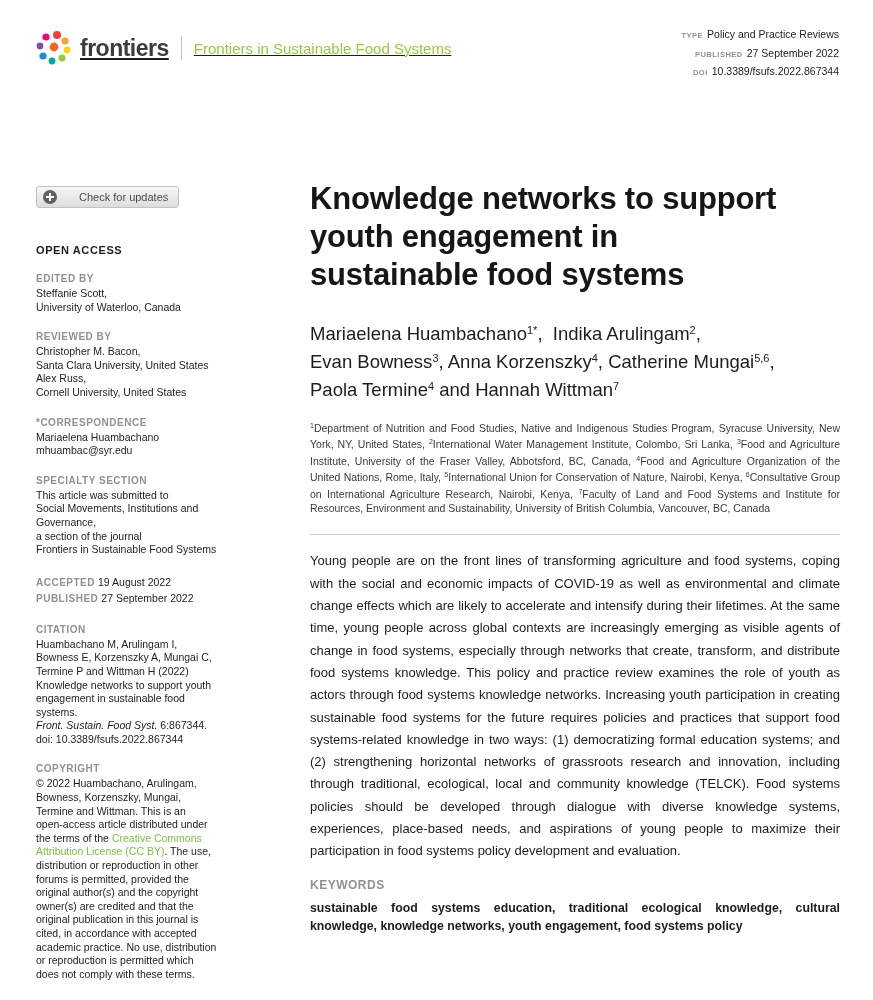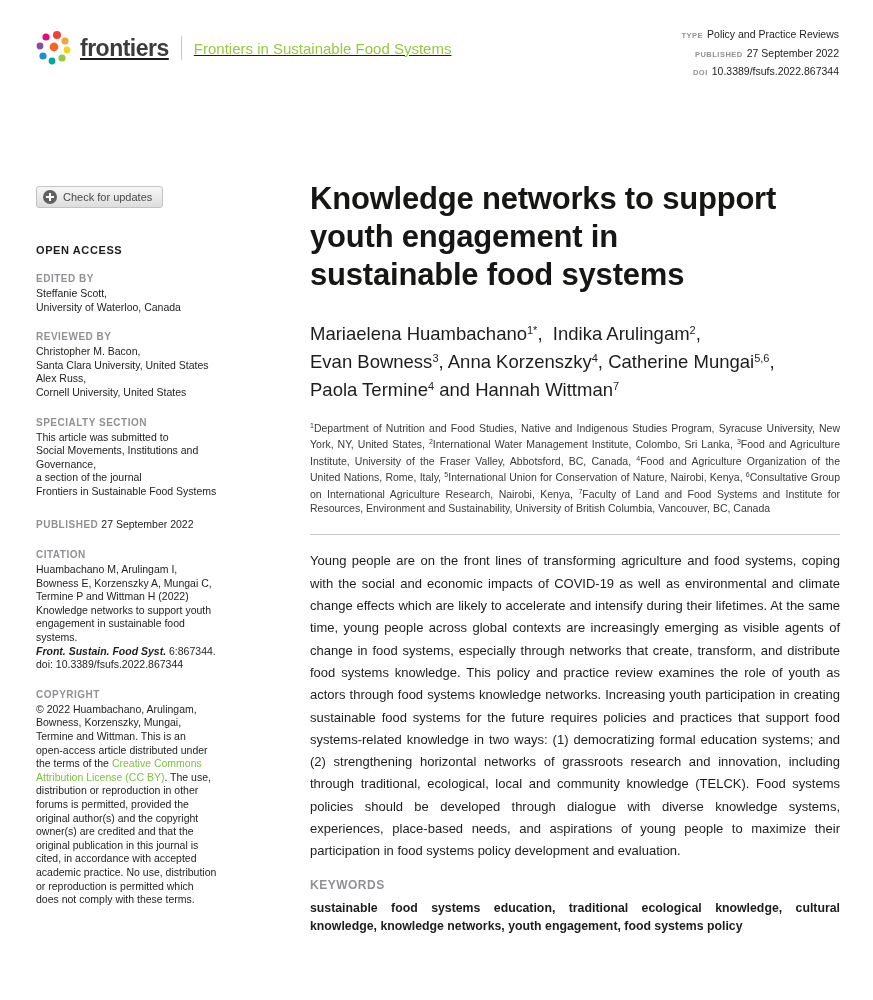--- a/index.html
+++ b/index.html
@@ -30,31 +30,31 @@
   
   .sidebar{position:absolute;left:36px;top:186px;width:218px;}
   .check-updates{
     display:inline-flex;align-items:center;gap:6px;
     padding:3px 10px 3px 6px;
     background:linear-gradient(#f7f7f7,#dddddd);
     border:1px solid #c3c3c3;border-radius:3px;
     cursor:pointer;
   }
   .cu-icon{width:14px;height:14px;display:inline-block;}
-  .cu-label{font-size:11px;color:#4a4a4a;}
+  .cu-label{font-size:11px;color:#4a4a4a;margin-left:16px;}
   .open-access{margin-top:36px;font-size:11px;font-weight:bold;letter-spacing:.6px;color:#1d1d1b;}
   .sb-block{margin-top:17px;}
   .sb-label{font-size:10px;font-weight:bold;color:#8f9194;letter-spacing:.5px;margin-bottom:3px;}
   .sb-label.inline{display:inline;margin:0 3px 0 0;}
   .sb-text{font-size:10.5px;line-height:13.6px;color:#1d1d1b;white-space:pre-line;}
   .sb-text.inline{display:inline;white-space:normal;}
   .sb-dateline{line-height:14.5px;}
   .sb-dates{margin-top:17px;}
   .email{color:#1d1d1b;text-decoration:none;cursor:pointer;}
-  .italic{font-style:italic;font-weight:bold;}
+  .italic{font-style:italic;}
   .green-link{color:#7cc242;cursor:pointer;}
 
   
   .main{position:absolute;left:310px;top:180px;width:530px;}
   .title{
     margin:0;font-size:31px;line-height:38px;font-weight:600;
     color:#161614;white-space:pre-line;letter-spacing:-0.2px;
   }
   .authors{margin-top:24px;font-size:18.5px;line-height:25px;color:#1d1d1b;white-space:pre-wrap;}
   .authors sup{font-size:11px;vertical-align:6px;}
@@ -127,31 +127,39 @@
     </div>
 
     <div class="sb-block">
       <div class="sb-label">REVIEWED BY</div>
       <div class="sb-text">Christopher M. Bacon,
 Santa Clara University, United States
 Alex Russ,
 Cornell University, United States</div>
     </div>
 
+    <div class="sb-block">
+      <div class="sb-label">*CORRESPONDENCE</div>
+      <div class="sb-text">Mariaelena Huambachano</div>
+      <div class="sb-text email">mhuambac@syr.edu</div>
+    </div>
 
     <div class="sb-block">
       <div class="sb-label">SPECIALTY SECTION</div>
       <div class="sb-text">This article was submitted to
 Social Movements, Institutions and
 Governance,
 a section of the journal
 Frontiers in Sustainable Food Systems</div>
     </div>
 
     <div class="sb-dates">
+      <div class="sb-dateline">
+        <span class="sb-label inline">ACCEPTED</span><span class="sb-text inline">19 August 2022</span>
+      </div>
       <div class="sb-dateline">
         <span class="sb-label inline">PUBLISHED</span><span class="sb-text inline">27 September 2022</span>
       </div>
     </div>
 
     <div class="sb-block">
       <div class="sb-label">CITATION</div>
       <div class="sb-text"><span>Huambachano M, Arulingam I,
 Bowness E, Korzenszky A, Mungai C,
 Termine P and Wittman H (2022)

